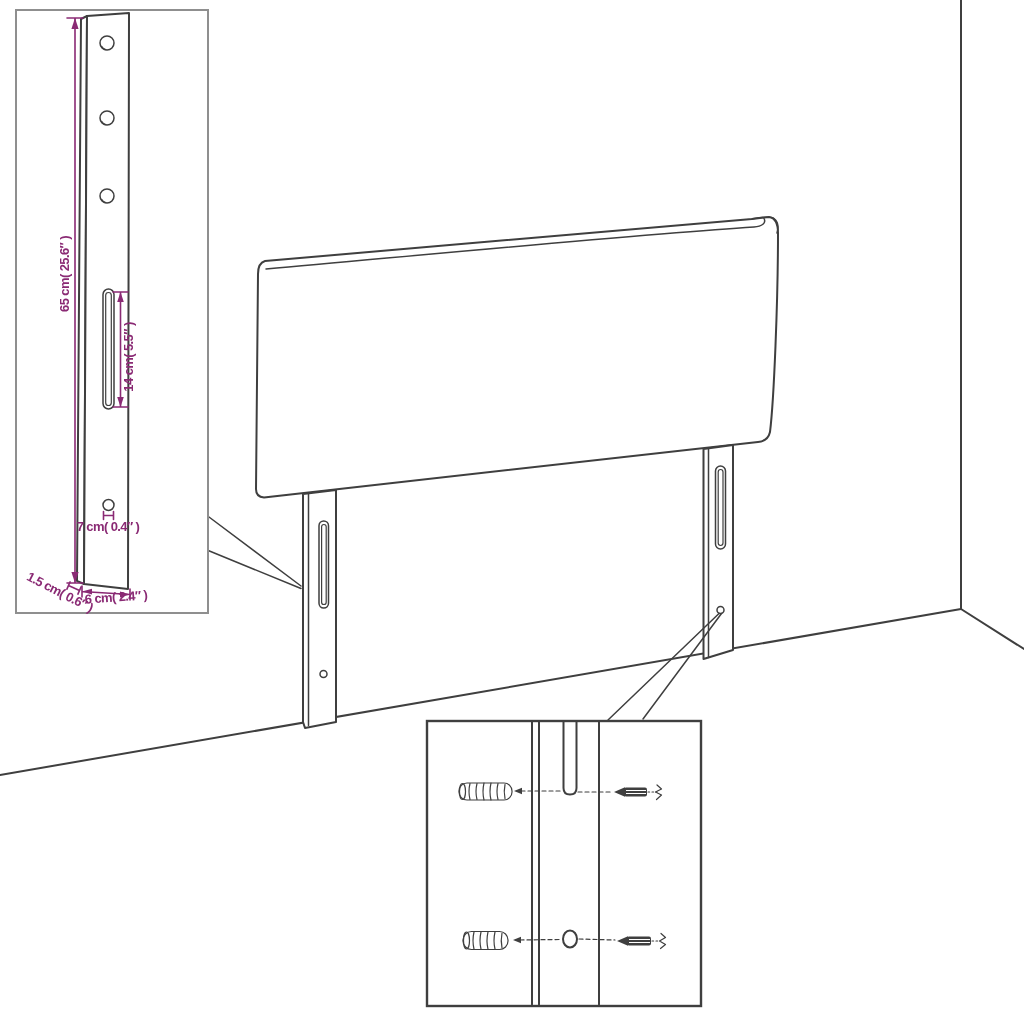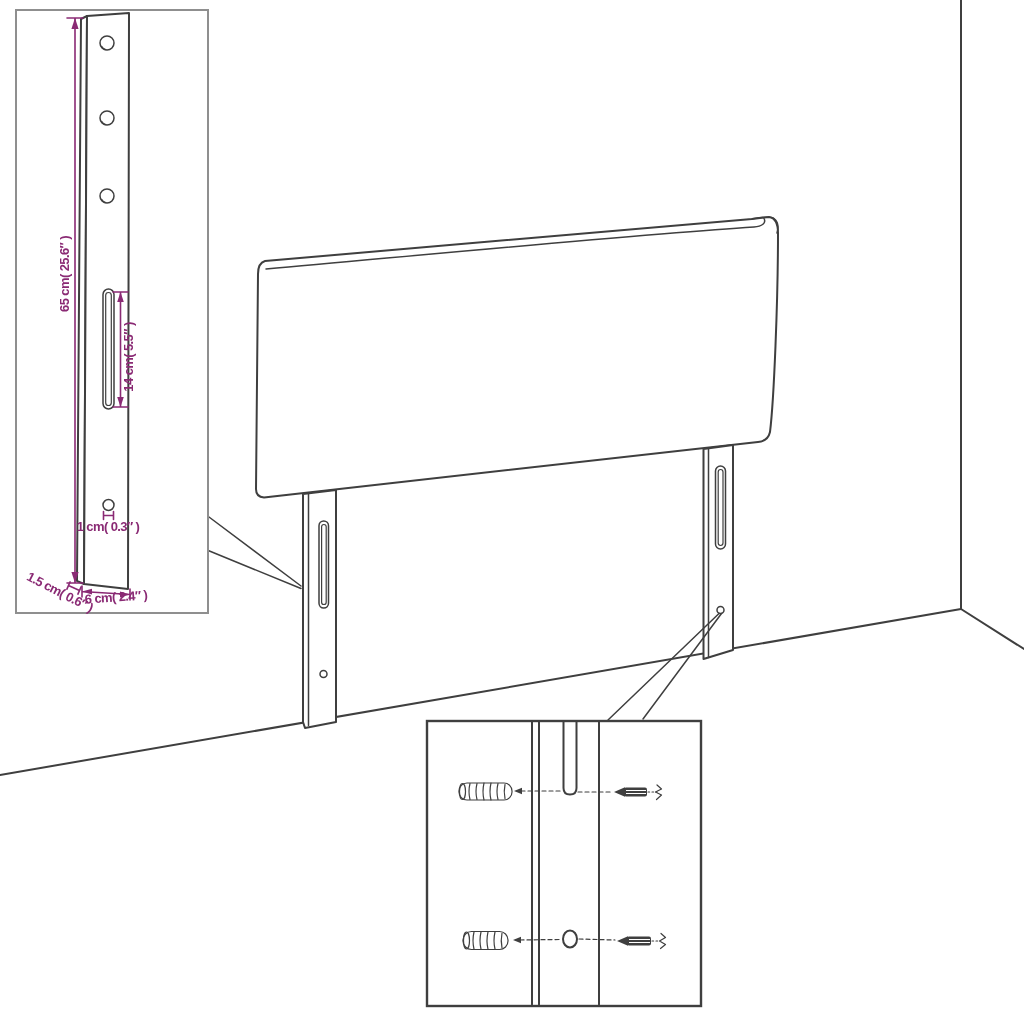--- a/index.html
+++ b/index.html
@@ -141,16 +141,16 @@
         <rect class="dark" x="627" y="936.5" width="24" height="9" rx="2"></rect>
         <path d="M629,939.5 L650,939.5 M629,942.5 L650,942.5" stroke="#ffffff" stroke-width="1" fill="none"></path>
         <path class="ln w12 dots" d="M652,941 L660,941"></path>
         <path class="ln w12" d="M661,933.5 L665.5,937.5 L659.5,941 L665.5,944.5 L660.5,948.5"></path>
       </g>
     </g>
   </svg>
 
   <span class="label" id="label-leg-height">65 cm( 25.6″ )</span>
   <span class="label" id="label-slot-length">14 cm( 5.5″ )</span>
-  <span class="label" id="label-hole-diameter">1 cm( 0.3″ )</span>
+  <span class="label" id="label-hole-diameter">7 cm( 0.4″ )</span>
   <span class="label" id="label-leg-thickness">1.5 cm( 0.6″ )</span>
   <span class="label" id="label-leg-width">6 cm( 2.4″ )</span>
 </div>
 
 </body></html>

